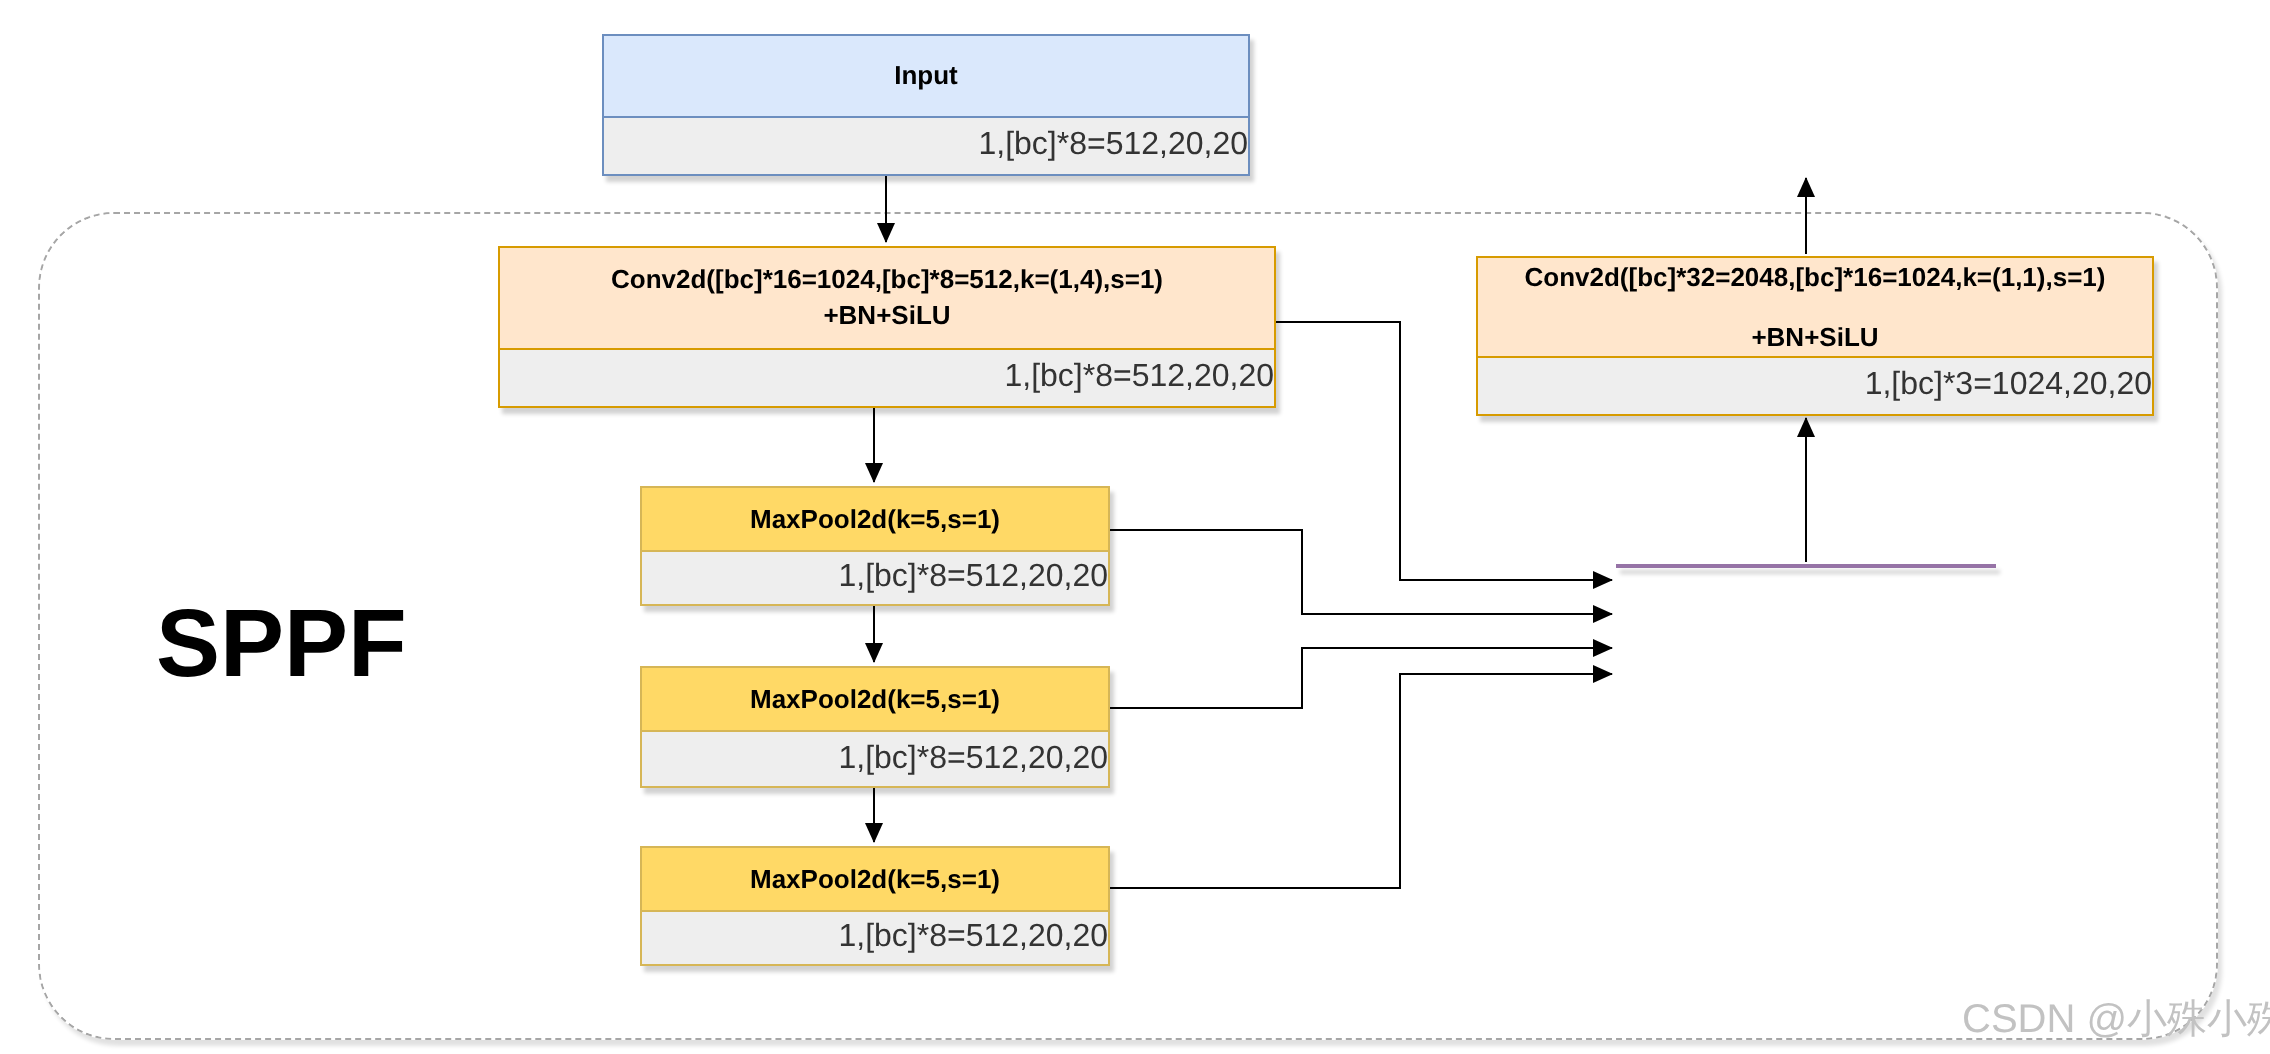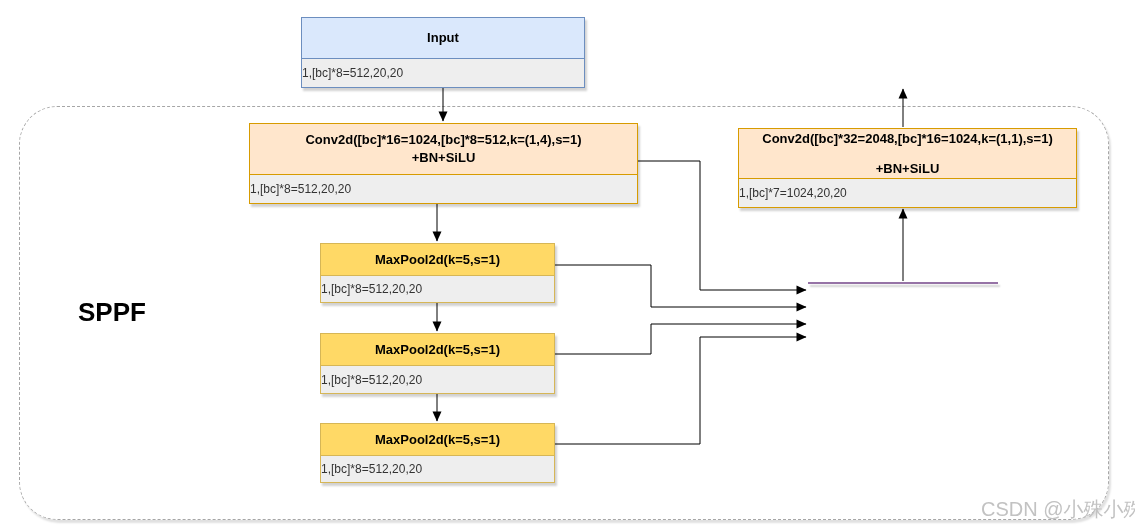--- a/index.html
+++ b/index.html
@@ -19,40 +19,40 @@
     box-shadow:2px 3px 2px rgba(0,0,0,0.18);
     text-align:center;
   }
   .node-header {
     box-sizing:border-box; display:flex; flex-direction:column;
     align-items:center; justify-content:center;
     font-size:13px; font-weight:bold; color:#000; line-height:1.35;
   }
   .node-header.regular { font-weight:normal; }
   .node-body {
-    box-sizing:border-box; display:flex; align-items:center; justify-content:flex-start;
-    font-size:12px; color:#333; background:var(--body-fill);
+    box-sizing:border-box; display:flex; align-items:center; justify-content:flex-end;
+    font-size:16px; color:#333; background:var(--body-fill);
   }
   
   .node.v-input  { border:1px solid var(--input-stroke); }
   .node.v-input  .node-header { background:var(--input-fill); }
   .node.v-input  .node-body   { border-top:1px solid var(--input-stroke); }
   .node.v-conv   { border:1px solid var(--conv-stroke); }
   .node.v-conv   .node-header { background:var(--conv-fill); }
   .node.v-conv   .node-body   { border-top:1px solid var(--conv-stroke); }
   .node.v-pool   { border:1px solid var(--pool-stroke); }
   .node.v-pool   .node-header { background:var(--pool-fill); }
   .node.v-pool   .node-body   { border-top:1px solid var(--pool-stroke); }
   .node.v-concat { border:1px solid var(--concat-stroke); }
   .node.v-concat .node-header { background:var(--concat-fill); }
   .node.v-concat .node-body   { border-top:1px solid var(--concat-stroke); }
 
   .module-label {
     position:absolute; left:78px; top:299px;
-    font-size:26px; font-weight:bold; color:#000; line-height:1;
+    font-size:48px; font-weight:bold; color:#000; line-height:1;
   }
   .watermark {
     position:absolute; left:981px; top:496px;
     font-size:20px; color:var(--watermark-color); white-space:nowrap;
   }
 </style>
 </head>
 <body>
 
 <div class="canvas">
@@ -72,21 +72,21 @@
       <path d="M437,393 L437,421" marker-end="url(#arrow)"></path>
       <path d="M638,161 L700,161 L700,290 L806,290" marker-end="url(#arrow)"></path>
       <path d="M555,265 L651,265 L651,307 L806,307" marker-end="url(#arrow)"></path>
       <path d="M555,354 L651,354 L651,324 L806,324" marker-end="url(#arrow)"></path>
       <path d="M555,444 L700,444 L700,337 L806,337" marker-end="url(#arrow)"></path>
       <path d="M903,281 L903,209" marker-end="url(#arrow)"></path>
       <path d="M903,127 L903,89" marker-end="url(#arrow)"></path>
     </g>
   </svg>
 
-  <div class="node v-input" style="left:301px; top:17px; width:284px;">
+  <div class="node v-input" style="left:301px; top:17px; width:324px;">
     <div class="node-header" style="height:40px;">
       <span>Input</span>
     </div>
     <div class="node-body" style="height:29px;">
       <span>1,[bc]*8=512,20,20</span>
     </div>
   </div>
 
   <div class="node v-conv" style="left:249px; top:123px; width:389px;">
     <div class="node-header" style="height:50px;">
@@ -127,21 +127,21 @@
 
   <div class="node v-concat" style="left:808px; top:282px; width:190px;">
   </div>
 
   <div class="node v-conv" style="left:738px; top:128px; width:339px;">
     <div class="node-header" style="height:49px;gap:12px;">
       <span>Conv2d([bc]*32=2048,[bc]*16=1024,k=(1,1),s=1)</span>
       <span>+BN+SiLU</span>
     </div>
     <div class="node-body" style="height:29px;">
-      <span>1,[bc]*7=1024,20,20</span>
+      <span>1,[bc]*3=1024,20,20</span>
     </div>
   </div>
 
   <div class="module-label">SPPF</div>
 
   <div class="watermark">CSDN @小殊小殊</div>
 
 </div>
 
 </body></html>

